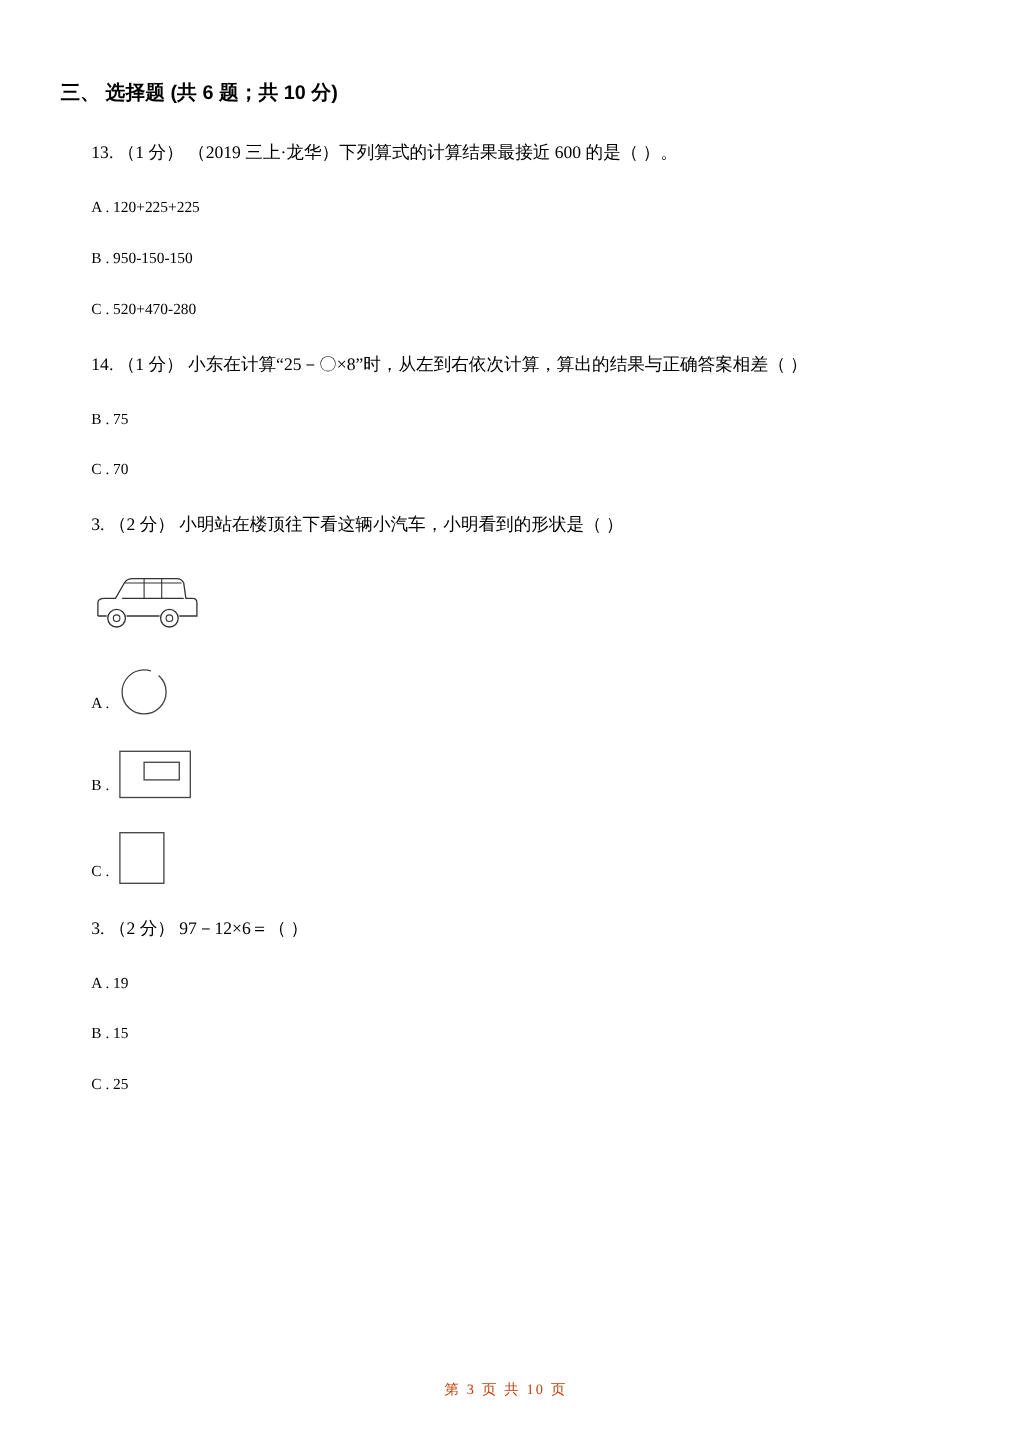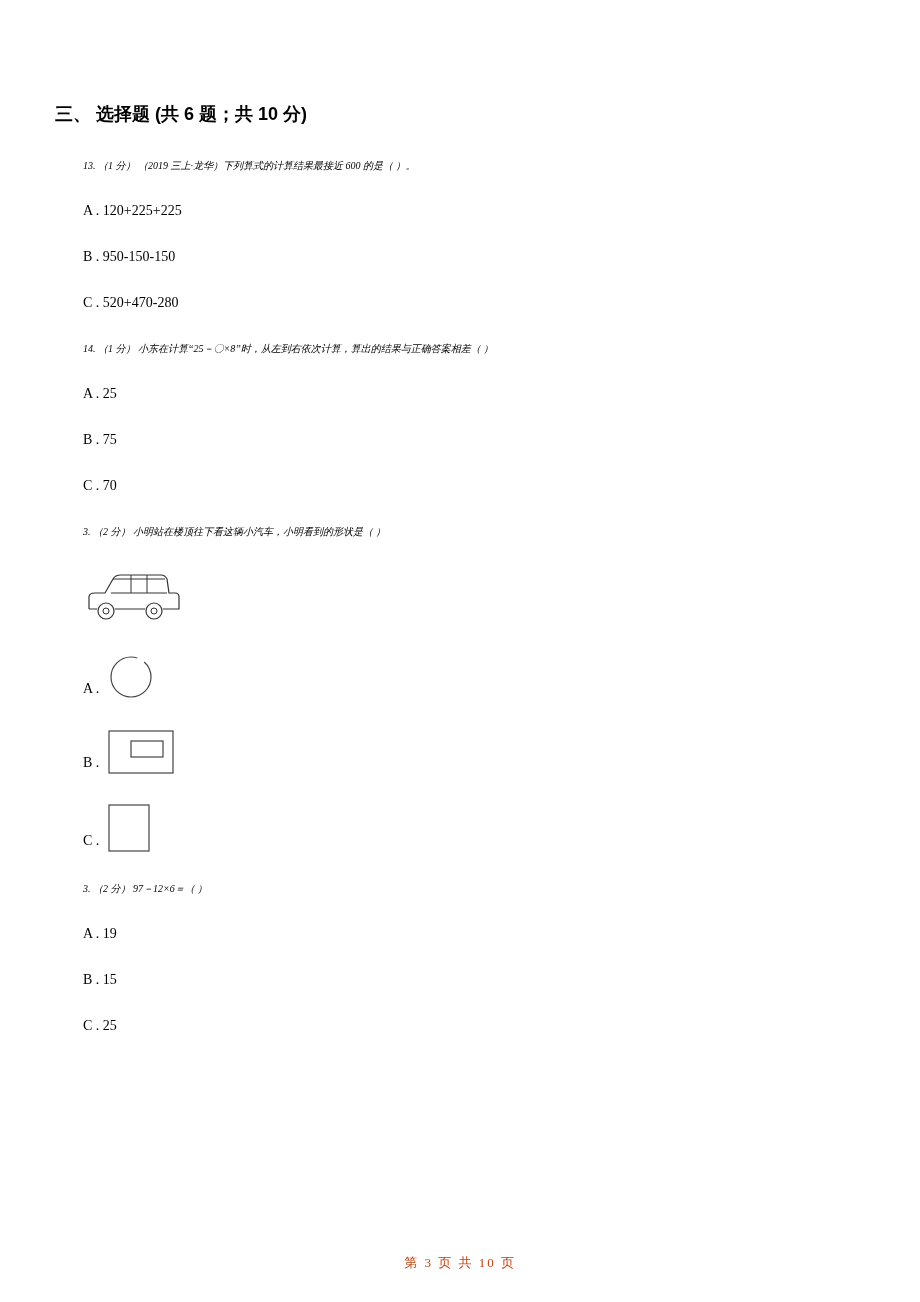--- a/index.html
+++ b/index.html
@@ -9,34 +9,33 @@
     }
     body {
       width: 920px;
       height: 1302px;
       background: #ffffff;
       font-family: "SimSun", "宋体", serif;
       color: #000000;
       position: relative;
     }
     .content {
-      padding: 102px 55px 40px 55px;
+      padding: 72px 55px 40px 55px;
     }
     .section-title {
       font-weight: bold;
       font-size: 18px;
       margin-bottom: 32px;
       font-family: "SimHei", "黑体", sans-serif;
     }
     .question {
-      font-size: 10px;
+      font-size: 16px;
       margin-left: 28px;
       margin-bottom: 30px;
       line-height: 1.5;
-      font-style: italic;
     }
     .question-text {
       margin-bottom: 30px;
     }
     .option {
       font-size: 14px;
       margin-left: 28px;
       margin-bottom: 30px;
     }
     .option-img {
@@ -70,21 +69,20 @@
 
 <div class="content">
   <div class="section-title">三、 选择题 (共 6 题；共 10 分)</div>
 
   <div class="question question-text">13. （1 分） （2019 三上·龙华）下列算式的计算结果最接近 600 的是（   ）。</div>
   <div class="option">A . 120+225+225</div>
   <div class="option">B . 950-150-150</div>
   <div class="option">C . 520+470-280</div>
 
   <div class="question question-text">14. （1 分） 小东在计算“25－〇×8”时，从左到右依次计算，算出的结果与正确答案相差（   ）</div>
-  <div class="option">A . 25</div>
   <div class="option">B . 75</div>
   <div class="option">C . 70</div>
 
   <div class="question question-text">3. （2 分） 小明站在楼顶往下看这辆小汽车，小明看到的形状是（   ）</div>
 
   <div class="car-svg">
     <svg width="100" height="52" viewBox="0 0 100 52">
       <path d="M 6 40 L 6 28 Q 6 24 12 24 L 22 24 L 30 10 Q 32 6 38 6 L 78 6 Q 82 6 84 10 L 86 24 L 92 24 Q 96 24 96 28 L 96 40 L 80 40 M 6 40 L 14 40 M 32 40 L 62 40" stroke="#333" stroke-width="1.2" fill="none"></path>
       <circle cx="23" cy="42" r="8" stroke="#333" stroke-width="1.2" fill="none"></circle>
       <circle cx="23" cy="42" r="3" stroke="#333" stroke-width="1" fill="none"></circle>

